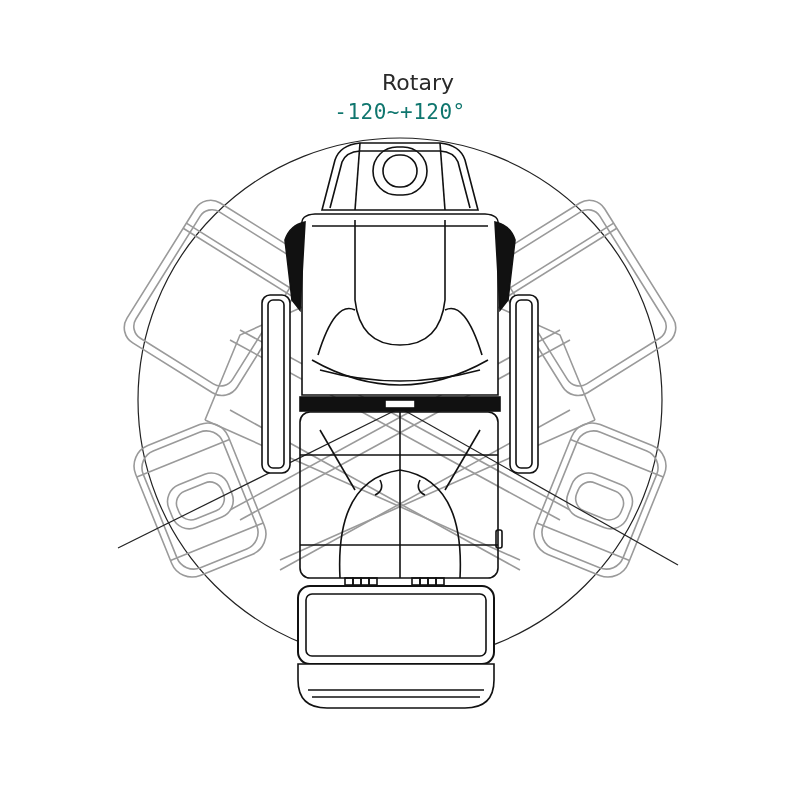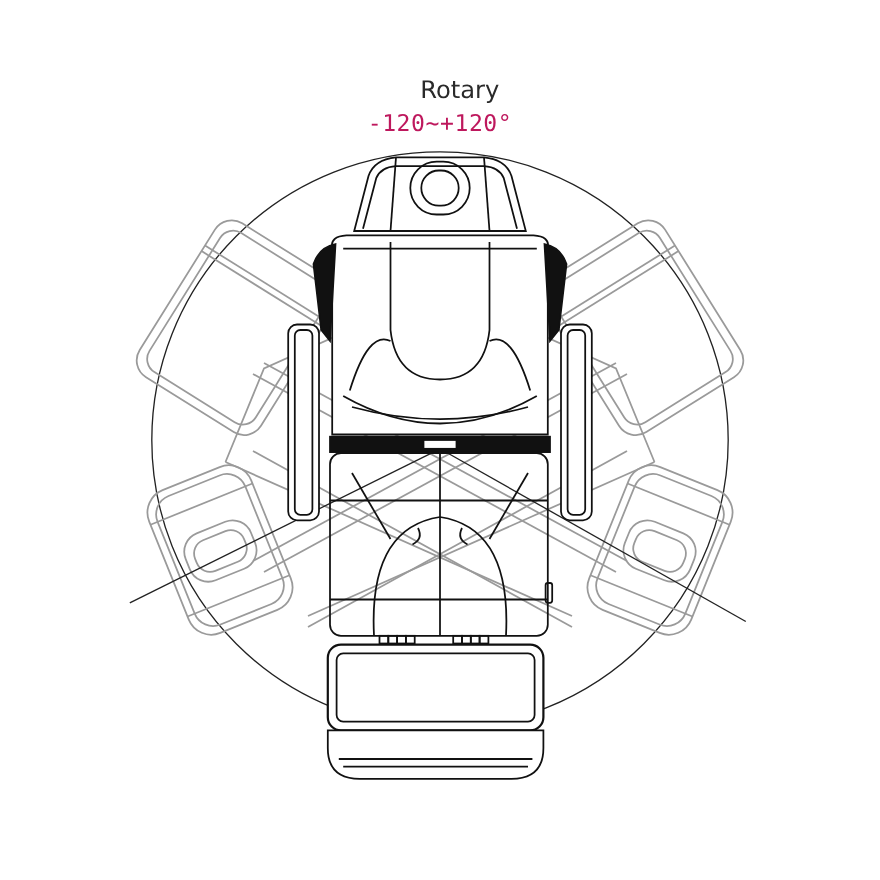--- a/index.html
+++ b/index.html
@@ -1,18 +1,18 @@
 <!DOCTYPE html>
 <html><head>
 <meta charset="utf-8">
 <style>
   html, body { margin: 0; padding: 0; background: #ffffff; }
   body { width: 800px; height: 800px; position: relative; overflow: hidden; font-family: "DejaVu Sans", sans-serif; }
   .label-title { position: absolute; left: 18px; width: 800px; top: 70px; text-align: center; font-family: "DejaVu Sans", sans-serif; font-size: 22px; color: #2a2a2a; }
-  .label-range { position: absolute; left: 0; width: 800px; top: 100px; text-align: center; font-family: "DejaVu Sans Mono", monospace; font-size: 21px; color: #be185d; letter-spacing: 0.5px; }
+  .label-range { position: absolute; left: 0; width: 800px; top: 100px; text-align: center; font-family: "DejaVu Sans Mono", monospace; font-size: 21px; color: #0f766e; letter-spacing: 0.5px; }
   svg.drawing { position: absolute; left: 0; top: 0; }
 </style>
 </head>
 <body>
 
 <div class="label-title">Rotary</div>
 <div class="label-range">-120~+120°</div>
 
 <svg class="drawing" width="800" height="800" viewBox="0 0 800 800" xmlns="http://www.w3.org/2000/svg">
 

